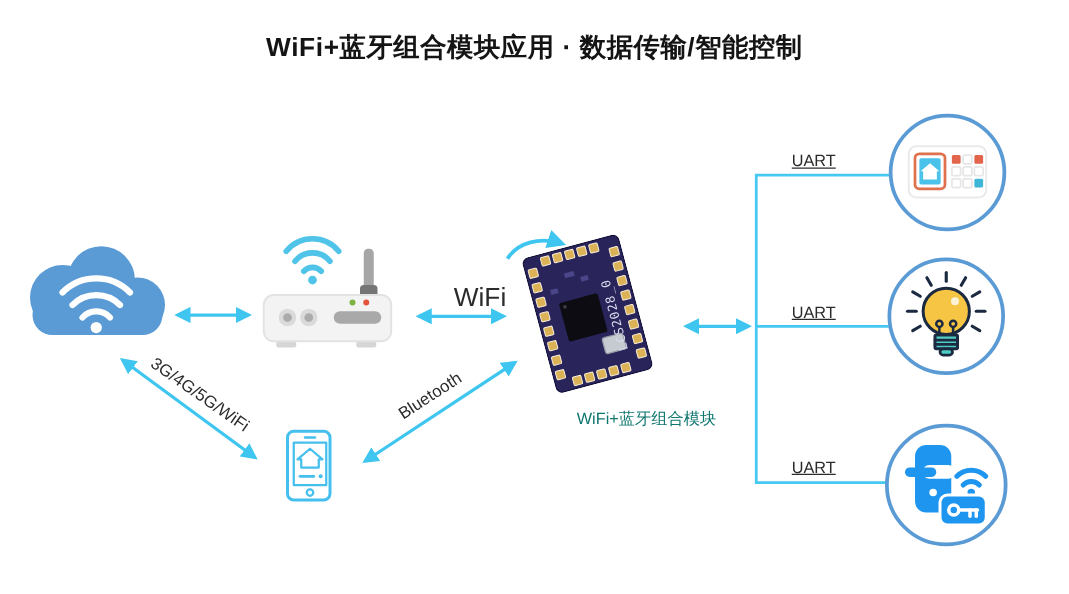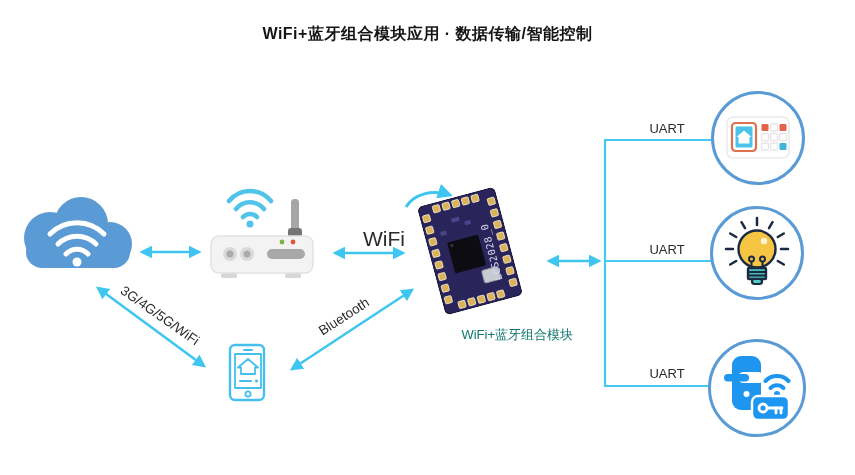--- a/index.html
+++ b/index.html
@@ -1,29 +1,29 @@
 <!DOCTYPE html>
 <html><head>
 <meta charset="utf-8">
 <style>
   html,body{margin:0;padding:0;background:#fff;}
   .canvas{position:relative;width:855px;height:475px;background:#fff;overflow:hidden;
           font-family:"Liberation Sans",sans-serif;color:#141414;}
   .title{position:absolute;top:24px;left:0;width:855px;margin:0;text-align:center;
-         font-size:16px;font-weight:800;letter-spacing:.5px;color:#141414;}
+         font-size:21px;font-weight:800;letter-spacing:.5px;color:#141414;}
   #connectors{position:absolute;left:0;top:0;width:855px;height:475px;}
   .arrow2{stroke:#3FC6F0;stroke-width:2.6;fill:none;
           marker-start:url(#ah);marker-end:url(#ah);}
   .arrow1{stroke:#3FC6F0;stroke-width:3;fill:none;marker-end:url(#ah);}
   .plain{stroke:#45C8F1;stroke-width:2.2;fill:none;}
   .lbl{position:absolute;font-size:13.5px;color:#2b2b2b;text-align:center;}
   .lbl-wifi{left:348px;top:227px;width:72px;font-size:21px;}
   .lbl-cell{left:99px;top:308px;width:122px;transform:rotate(35deg);}
   .lbl-bt{left:289px;top:309px;width:110px;transform:rotate(-33deg);}
-  .lbl-uart{left:641px;width:52px;font-size:13px;}
+  .lbl-uart{left:625px;width:52px;font-size:13px;text-decoration:underline;}
   .lbl-uart.u1{top:121px;} .lbl-uart.u2{top:242px;} .lbl-uart.u3{top:366px;}
   .icon{position:absolute;}
   .ic-cloud{left:14px;top:190px;}
   .ic-router{left:209px;top:184px;}
   .ic-phone{left:227px;top:343px;}
   .pcb{position:absolute;left:430px;top:195px;width:80px;height:112px;
        transform:rotate(-15deg);}
   .caption{position:absolute;left:405px;top:326px;width:168px;text-align:right;
            font-size:13px;line-height:17px;color:#0f766e;}
   .circle{position:absolute;border:3px solid #5B9BD5;border-radius:50%;background:#fff;

